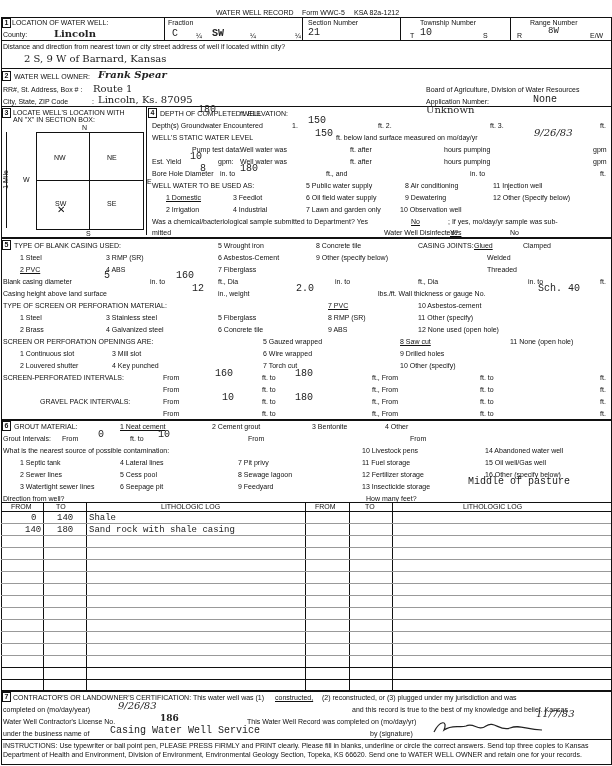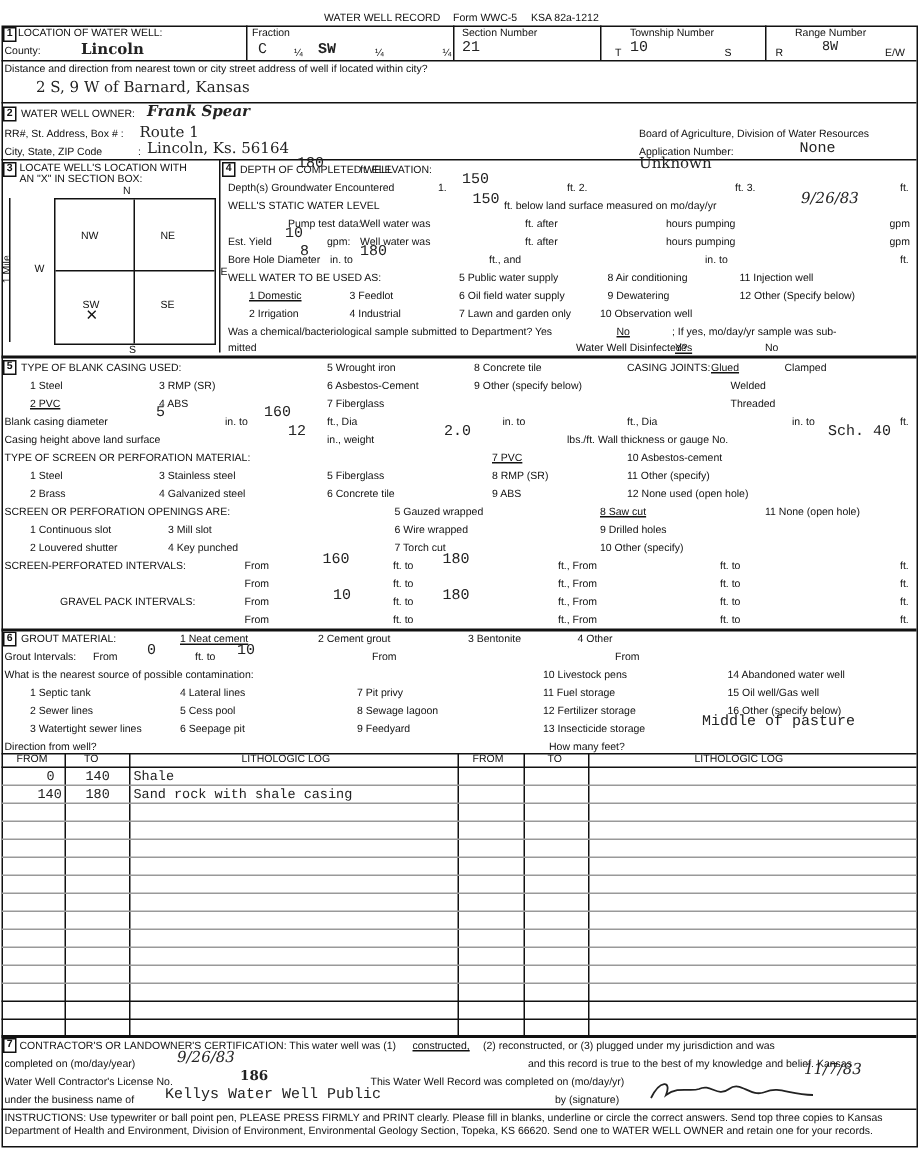--- a/index.html
+++ b/index.html
@@ -53,21 +53,21 @@
 <div class="abs hw2" style="left:24px;top:53px;">2 S, 9 W of Barnard, Kansas</div>
 <div class="hl" style="left:1px;top:68px;width:610px;"></div>
 
 <div class="sec" style="left:2px;top:71px;">2</div>
 <div class="abs" style="left:14px;top:73px;">WATER WELL OWNER:</div>
 <div class="abs hw2 bold" style="left:98px;top:69px;font-style:italic;">Frank Spear</div>
 <div class="abs" style="left:3px;top:86px;">RR#, St. Address, Box # :</div>
 <div class="abs hw2" style="left:93px;top:83px;">Route 1</div>
 <div class="abs" style="left:3px;top:98px;">City, State, ZIP Code</div>
 <div class="abs" style="left:92px;top:98px;">:</div>
-<div class="abs hw2" style="left:98px;top:94px;">Lincoln, Ks. 56164</div>
+<div class="abs hw2" style="left:98px;top:94px;">Lincoln, Ks. 87095</div>
 <div class="abs" style="left:426px;top:86px;">Board of Agriculture, Division of Water Resources</div>
 <div class="abs" style="left:426px;top:98px;">Application Number:</div>
 <div class="abs hw" style="left:533px;top:94px;">None</div>
 <div class="hl" style="left:1px;top:106px;width:610px;"></div>
 
 <div class="sec" style="left:2px;top:108px;">3</div>
 <div class="abs" style="left:13px;top:109px;">LOCATE WELL'S LOCATION WITH</div>
 <div class="abs" style="left:13px;top:116px;">AN "X" IN SECTION BOX:</div>
 <div class="abs" style="left:82px;top:124px;">N</div>
 <div class="abs" style="left:86px;top:230px;">S</div>
@@ -173,21 +173,21 @@
 <div class="abs" style="left:335px;top:278px;">in. to</div>
 <div class="abs" style="left:418px;top:278px;">ft., Dia</div>
 <div class="abs" style="left:528px;top:278px;">in. to</div>
 <div class="abs" style="left:600px;top:278px;">ft.</div>
 
 <div class="abs" style="left:3px;top:290px;">Casing height above land surface</div>
 <div class="abs hw" style="left:192px;top:283px;">12</div>
 <div class="abs" style="left:218px;top:290px;">in., weight</div>
 <div class="abs hw" style="left:296px;top:283px;">2.0</div>
 <div class="abs" style="left:378px;top:290px;">lbs./ft. Wall thickness or gauge No.</div>
-<div class="abs hw" style="left:552px;top:283px;text-align:center;">Sch. 40</div>
+<div class="abs hw" style="left:538px;top:283px;text-align:center;">Sch. 40</div>
 
 <div class="abs" style="left:3px;top:302px;">TYPE OF SCREEN OR PERFORATION MATERIAL:</div>
 <div class="abs ul" style="left:328px;top:302px;">7 PVC</div>
 <div class="abs" style="left:418px;top:302px;">10 Asbestos-cement</div>
 <div class="abs" style="left:20px;top:314px;">1 Steel</div>
 <div class="abs" style="left:106px;top:314px;">3 Stainless steel</div>
 <div class="abs" style="left:218px;top:314px;">5 Fiberglass</div>
 <div class="abs" style="left:328px;top:314px;">8 RMP (SR)</div>
 <div class="abs" style="left:418px;top:314px;">11 Other (specify)</div>
 <div class="abs" style="left:20px;top:326px;">2 Brass</div>
@@ -321,19 +321,19 @@
 <div class="abs ul" style="left:275px;top:694px;">constructed,</div>
 <div class="abs" style="left:322px;top:694px;">(2) reconstructed, or (3) plugged under my jurisdiction and was</div>
 <div class="abs" style="left:3px;top:706px;">completed on (mo/day/year)</div>
 <div class="abs hw2" style="left:118px;top:700px;font-style:italic;">9/26/83</div>
 <div class="abs" style="left:352px;top:706px;">and this record is true to the best of my knowledge and belief. Kansas</div>
 <div class="abs" style="left:3px;top:718px;">Water Well Contractor's License No.</div>
 <div class="abs hw2" style="left:160px;top:713px;font-size:9px;font-weight:bold;">186</div>
 <div class="abs" style="left:247px;top:718px;">This Water Well Record was completed on (mo/day/yr)</div>
 <div class="abs hw2" style="left:536px;top:708px;font-style:italic;">11/7/83</div>
 <div class="abs" style="left:3px;top:730px;">under the business name of</div>
-<div class="abs hw" style="left:110px;top:725px;">Kellys Water Well Public</div>
+<div class="abs hw" style="left:110px;top:725px;">Casing Water Well Service</div>
 <div class="abs" style="left:370px;top:730px;">by (signature)</div>
 <svg style="position:absolute;left:430px;top:718px;" width="120" height="20">
   <path d="M4 14 C10 2, 18 2, 14 12 C22 6, 30 10, 36 8 C44 4, 48 14, 56 8 C64 2, 70 14, 80 10 C90 6, 96 12, 112 12" stroke="#222" stroke-width="1.2" fill="none"></path>
 </svg>
 <div class="hl" style="left:1px;top:739px;width:610px;"></div>
 <div class="abs" style="left:3px;top:741px;width:604px;white-space:normal;line-height:9px;font-size:7px;">INSTRUCTIONS: Use typewriter or ball point pen, PLEASE PRESS FIRMLY and PRINT clearly. Please fill in blanks, underline or circle the correct answers. Send top three copies to Kansas Department of Health and Environment, Division of Environment, Environmental Geology Section, Topeka, KS 66620. Send one to WATER WELL OWNER and retain one for your records.</div>
 
 </body></html>

